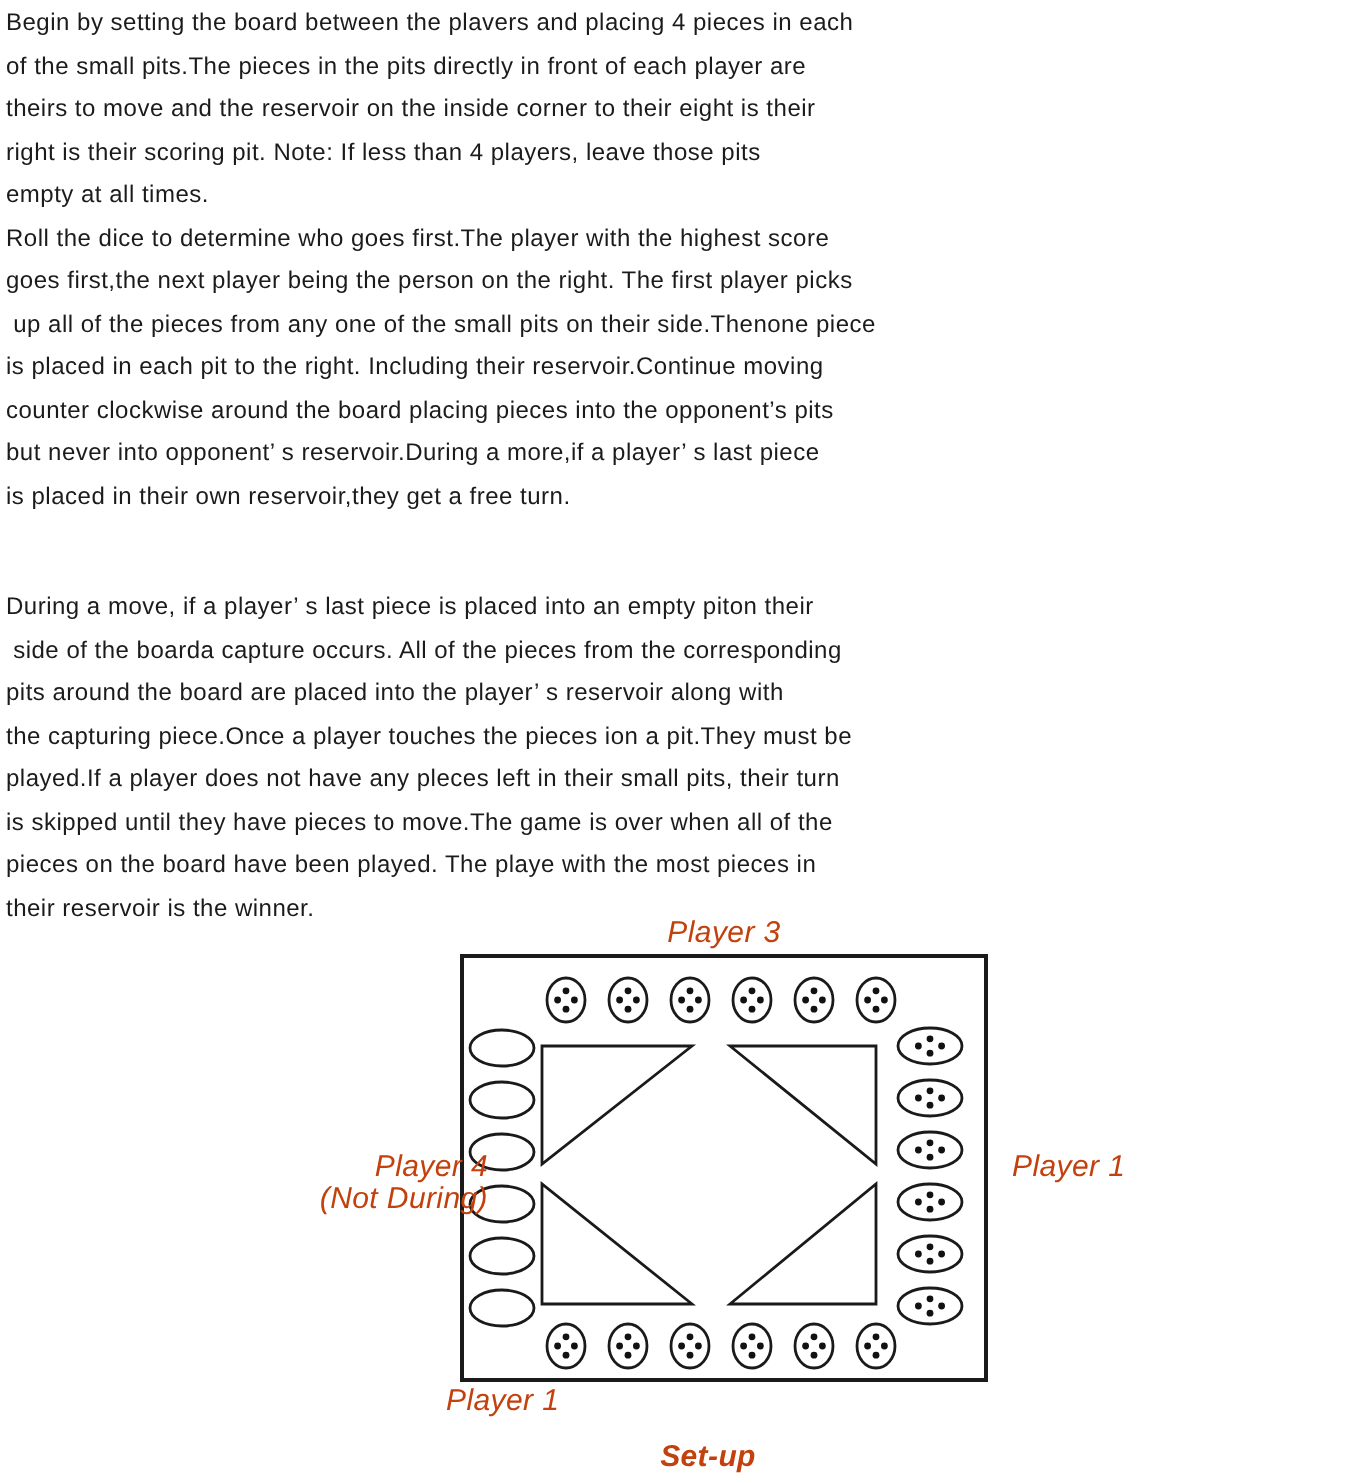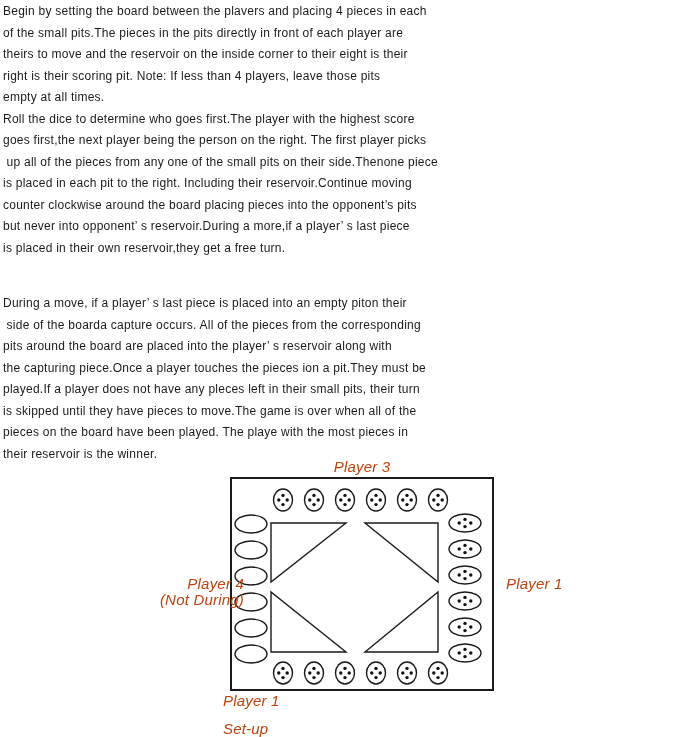--- a/index.html
+++ b/index.html
@@ -36,21 +36,21 @@
     font-style: italic;
     font-size: 15px;
     color: #c2410c;
     letter-spacing: 0.2px;
     white-space: nowrap;
   }
   .lbl-top    { left: 231px; top: 3px;   width: 262px; text-align: center; }
   .lbl-right  { left: 506px; top: 120px; }
   .lbl-left   { left: 94px; top: 121px; width: 150px; text-align: right; line-height: 15.5px; }
   .lbl-bottom { left: 223px; top: 237px; width: 262px; text-align: left; }
-  .lbl-setup  { left: 223px; top: 265px; width: 262px; text-align: left; font-weight: normal; }
+  .lbl-setup  { left: 223px; top: 265px; width: 262px; text-align: center; font-weight: bold; }
 </style>
 </head>
 <body>
 
 <main class="doc">
   <p class="para">Begin by setting the board between the plavers and placing 4 pieces in each
 of the small pits.The pieces in the pits directly in front of each player are
 theirs to move and the reservoir on the inside corner to their eight is their
 right is their scoring pit. Note: If less than 4 players, leave those pits
 empty at all times.</p>

